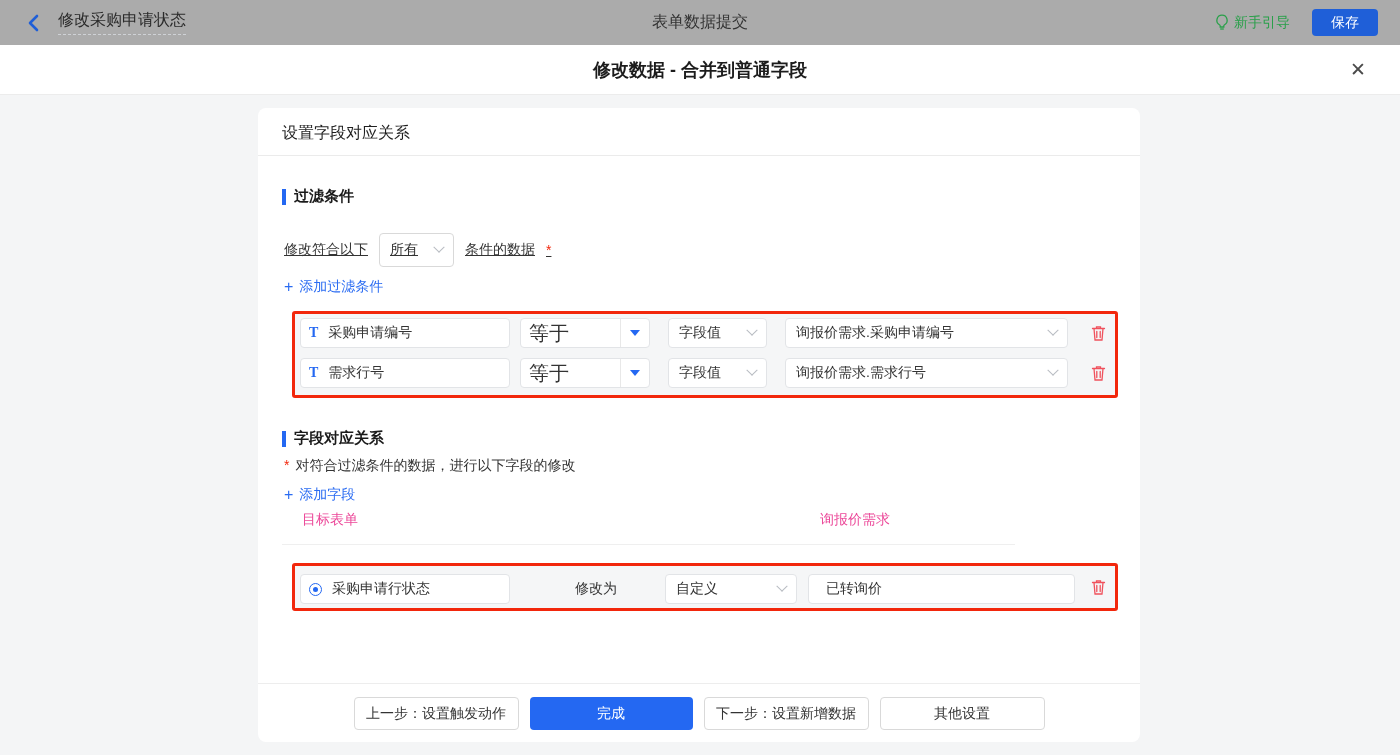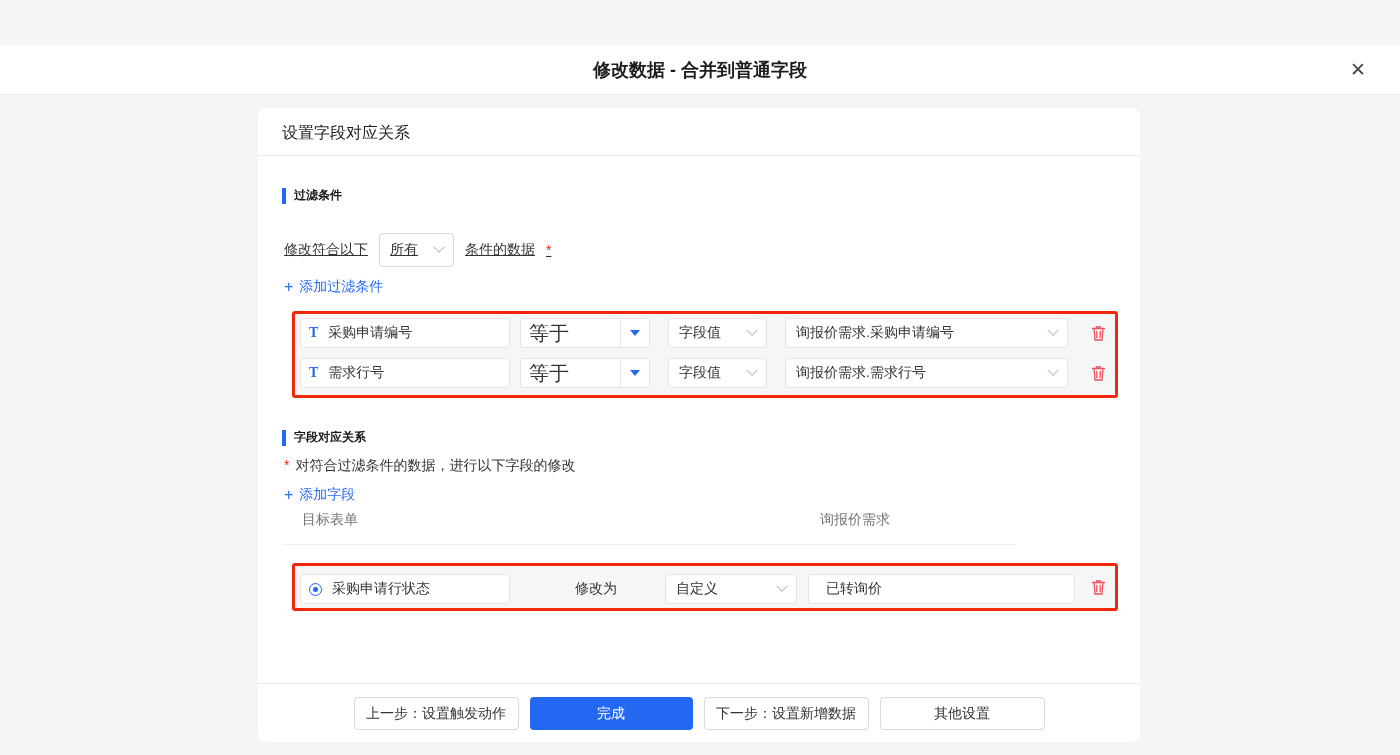--- a/index.html
+++ b/index.html
@@ -28,21 +28,21 @@
            width:24px; height:24px; text-align:center; line-height:24px; }
 
   
   .dialog-body { position:absolute; top:95px; left:0; width:100%; height:660px; background:#f4f5f6; }
   .panel { position:absolute; left:258px; top:13px; width:882px; height:634px; background:#fff; border-radius:8px; }
 
   .panel-title { position:absolute; left:24px; top:15px; font-size:16px; color:#1f1f1f; }
   .panel-hd-line { position:absolute; left:0; top:47px; width:100%; border-top:1px solid #ebebeb; }
 
   .section-title { position:absolute; left:24px; display:flex; align-items:center; gap:8px;
-                   font-size:12px; font-weight:bold; color:#1a1a1a; }
+                   font-size:15px; font-weight:bold; color:#1a1a1a; }
   .section-title .bar { width:4px; height:16px; background:#2468f2; }
 
   .filter-line { position:absolute; left:26px; top:125px; height:34px; display:flex; align-items:center;
                  gap:11px; font-size:14px; color:#333;text-decoration:underline; }
   .req { color:#f2270c; font-size:14px; }
 
   .select { background:#fff; border:1px solid #d9d9d9; border-radius:4px; height:32px;
             display:flex; align-items:center; padding:0 10px; font-size:14px; color:#333; cursor:pointer; }
   .select .lbl { flex:1; white-space:nowrap; overflow:hidden; }
   .chev { width:8px; height:8px; border-right:1.5px solid #b8bcc2; border-bottom:1.5px solid #b8bcc2;
@@ -75,41 +75,62 @@
 
   .mini-select { position:absolute; width:99px; height:30px; }
   .long-select { position:absolute; width:283px; height:30px; }
   .sel30 { height:30px; border-color:#e2e4e7; }
 
   .trash { position:absolute; width:17px; height:18px; color:#f0515c; cursor:pointer; }
   .trash svg { display:block; }
 
   .desc-line { position:absolute; left:26px; display:flex; gap:6px; font-size:14px; color:#333; }
 
-  .col-header { position:absolute; font-size:14px; color:#737373; }
+  .col-header { position:absolute; font-size:14px; color:#ec4899; }
   .col-line { position:absolute; left:24px; top:436px; width:733px; border-top:1px solid #efefef; }
 
   .map-label { position:absolute; font-size:14px; color:#333; }
   .value-input { position:absolute; height:30px; background:#fff; border:1px solid #e2e4e7; border-radius:4px;
                  padding:0 17px; font-size:14px; color:#333; font-family:inherit; outline:none; }
 
   .footer-line { position:absolute; left:0; top:575px; width:100%; border-top:1px solid #ededed; }
   .footer { position:absolute; left:0; top:589px; width:100%; display:flex; justify-content:center; gap:11px; }
   .f-btn { height:33px; border-radius:4px; font-size:14px; font-family:inherit; cursor:pointer;
            background:#fff; border:1px solid #d9d9d9; color:#333; padding:0 10px; }
   .f-btn.prev { min-width:165px; }
   .f-btn.next { min-width:165px; }
   .f-btn.other { min-width:165px; }
   .f-btn.done { min-width:163px; background:#2468f2; border:none; color:#fff; }
 </style>
 </head>
 <body>
 
 <div class="screen">
 
+  <header class="topbar">
+    <div class="tb-left">
+      <span class="back-btn">
+        <svg width="16" height="18" viewBox="0 0 16 18">
+          <polyline points="11,2 4,9 11,16" fill="none" stroke="#1f5fd8" stroke-width="2.6" stroke-linecap="round" stroke-linejoin="round"></polyline>
+        </svg>
+      </span>
+      <span class="tb-title">修改采购申请状态</span>
+    </div>
+    <div class="tb-center">表单数据提交</div>
+    <div class="tb-right">
+      <span class="guide">
+        <svg width="14" height="17" viewBox="0 0 14 17">
+          <path d="M7 1.2a5.1 5.1 0 0 1 2.6 9.5c-.5.3-.8.8-.8 1.3v1H5.2v-1c0-.5-.3-1-.8-1.3A5.1 5.1 0 0 1 7 1.2z" fill="none" stroke="#2aa04a" stroke-width="1.3"></path>
+          <line x1="5.2" y1="15" x2="8.8" y2="15" stroke="#2aa04a" stroke-width="1.3"></line>
+        </svg>
+        <span>新手引导</span>
+      </span>
+      <button class="save-btn">保存</button>
+    </div>
+  </header>
 
   <div class="dialog-header">
     <div class="dialog-title">修改数据 - 合并到普通字段</div>
     <span class="close">✕</span>
   </div>
 
   <div class="dialog-body">
     <div class="panel">
 
       <div class="panel-title">设置字段对应关系</div>

